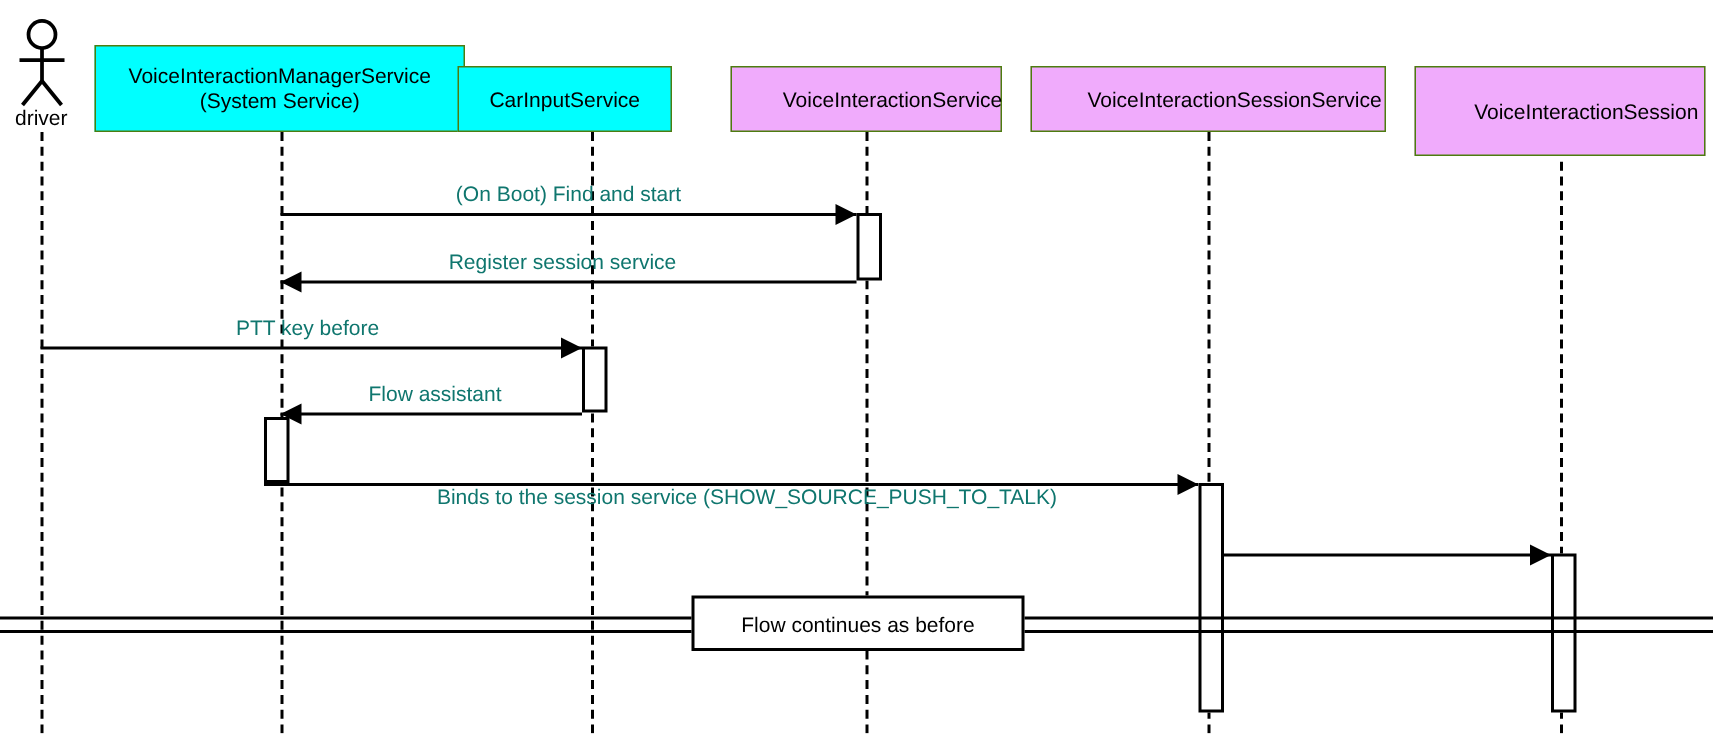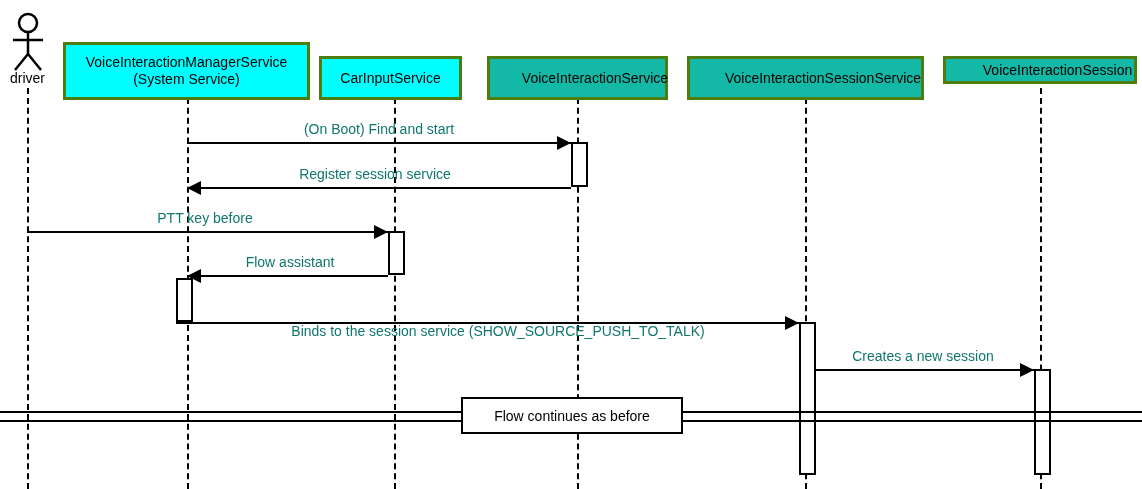--- a/index.html
+++ b/index.html
@@ -3,33 +3,32 @@
 <meta charset="utf-8">
 <style>
   html,body{margin:0;padding:0;background:#ffffff;}
   body{font-family:"Liberation Sans","DejaVu Sans",sans-serif;}
   #canvas{position:relative;width:1142px;height:489px;background:#ffffff;overflow:hidden;}
 
   
   .pbox{
     position:absolute;
     box-sizing:border-box;
-    border:3px solid #4d7c0f;
+    border:1px solid #4d7c0f;
     display:flex;
     align-items:center;
     justify-content:center;
     text-align:center;
     font-size:14px;
     line-height:17px;
     color:#000000;
     white-space:pre-line;
-    margin-top:12px;
   }
   .pbox.cyan{background:#00FFFF;}
-  .pbox.green{background:#14b8a6;padding-left:35px;}
+  .pbox.green{background:#f0abfc;padding-left:35px;}
 
   
   .lifeline{
     position:absolute;
     width:0;
     border-left:2px dashed #000000;
   }
 
   
   .activation{
@@ -117,33 +116,33 @@
       <line x1="22" y1="42" x2="35" y2="58" stroke="#000" stroke-width="2.5"></line>
     </svg>
   </div>
   <div class="actor-label" style="left:0px;top:70px;width:55px;">driver</div>
 
   <div class="pbox cyan" style="left:63px;top:30px;width:247px;height:58px;">
     <span>VoiceInteractionManagerService
 (System Service)</span>
   </div>
 
-  <div class="pbox cyan" style="left:319px;top:44px;width:143px;height:44px;">
+  <div class="pbox cyan" style="left:305px;top:44px;width:143px;height:44px;">
     <span>CarInputService</span>
   </div>
 
   <div class="pbox green" style="left:487px;top:44px;width:181px;height:44px;">
     <span>VoiceInteractionService</span>
   </div>
 
   <div class="pbox green" style="left:687px;top:44px;width:237px;height:44px;">
     <span>VoiceInteractionSessionService</span>
   </div>
 
-  <div class="pbox green" style="left:943px;top:44px;width:194px;height:28px;">
+  <div class="pbox green" style="left:943px;top:44px;width:194px;height:60px;">
     <span>VoiceInteractionSession</span>
   </div>
 
   <div class="activation" style="left:571px;top:142px;height:45px;z-index:4;"></div>
   <div class="activation" style="left:388px;top:231px;height:44px;z-index:4;"></div>
   <div class="activation" style="left:176px;top:278px;height:44px;z-index:4;"></div>
   <div class="activation" style="left:799px;top:322px;height:153px;z-index:7;"></div>
   <div class="activation" style="left:1034px;top:369px;height:106px;z-index:7;"></div>
 
   <div class="msg-label" style="left:379px;top:121px;">(On Boot) Find and start</div>
@@ -159,21 +158,20 @@
   <div class="arrowhead right" style="left:374px;top:225px;z-index:5;"></div>
 
   <div class="msg-label" style="left:290px;top:254px;">Flow assistant</div>
   <div class="msg-line" style="left:187px;top:275px;width:201px;z-index:5;"></div>
   <div class="arrowhead left" style="left:187px;top:269px;z-index:5;"></div>
 
   <div class="msg-label" style="left:498px;top:301px;margin-top:22px;">Binds to the session service (SHOW_SOURCE_PUSH_TO_TALK)</div>
   <div class="msg-line" style="left:176px;top:322px;width:623px;z-index:5;"></div>
   <div class="arrowhead right" style="left:785px;top:316px;z-index:8;"></div>
 
-  <div class="msg-label" style="left:923px;top:348px;">Creates a new session</div>
   <div class="msg-line" style="left:813px;top:369px;width:221px;z-index:5;"></div>
   <div class="arrowhead right" style="left:1020px;top:363px;z-index:8;"></div>
 
   <div class="breakline" style="top:411px;z-index:9;"></div>
   <div class="breakline" style="top:420px;z-index:9;"></div>
 
   <div class="notebox" style="left:461px;top:397px;width:222px;height:37px;z-index:10;">
     <span>Flow continues as before</span>
   </div>
 

